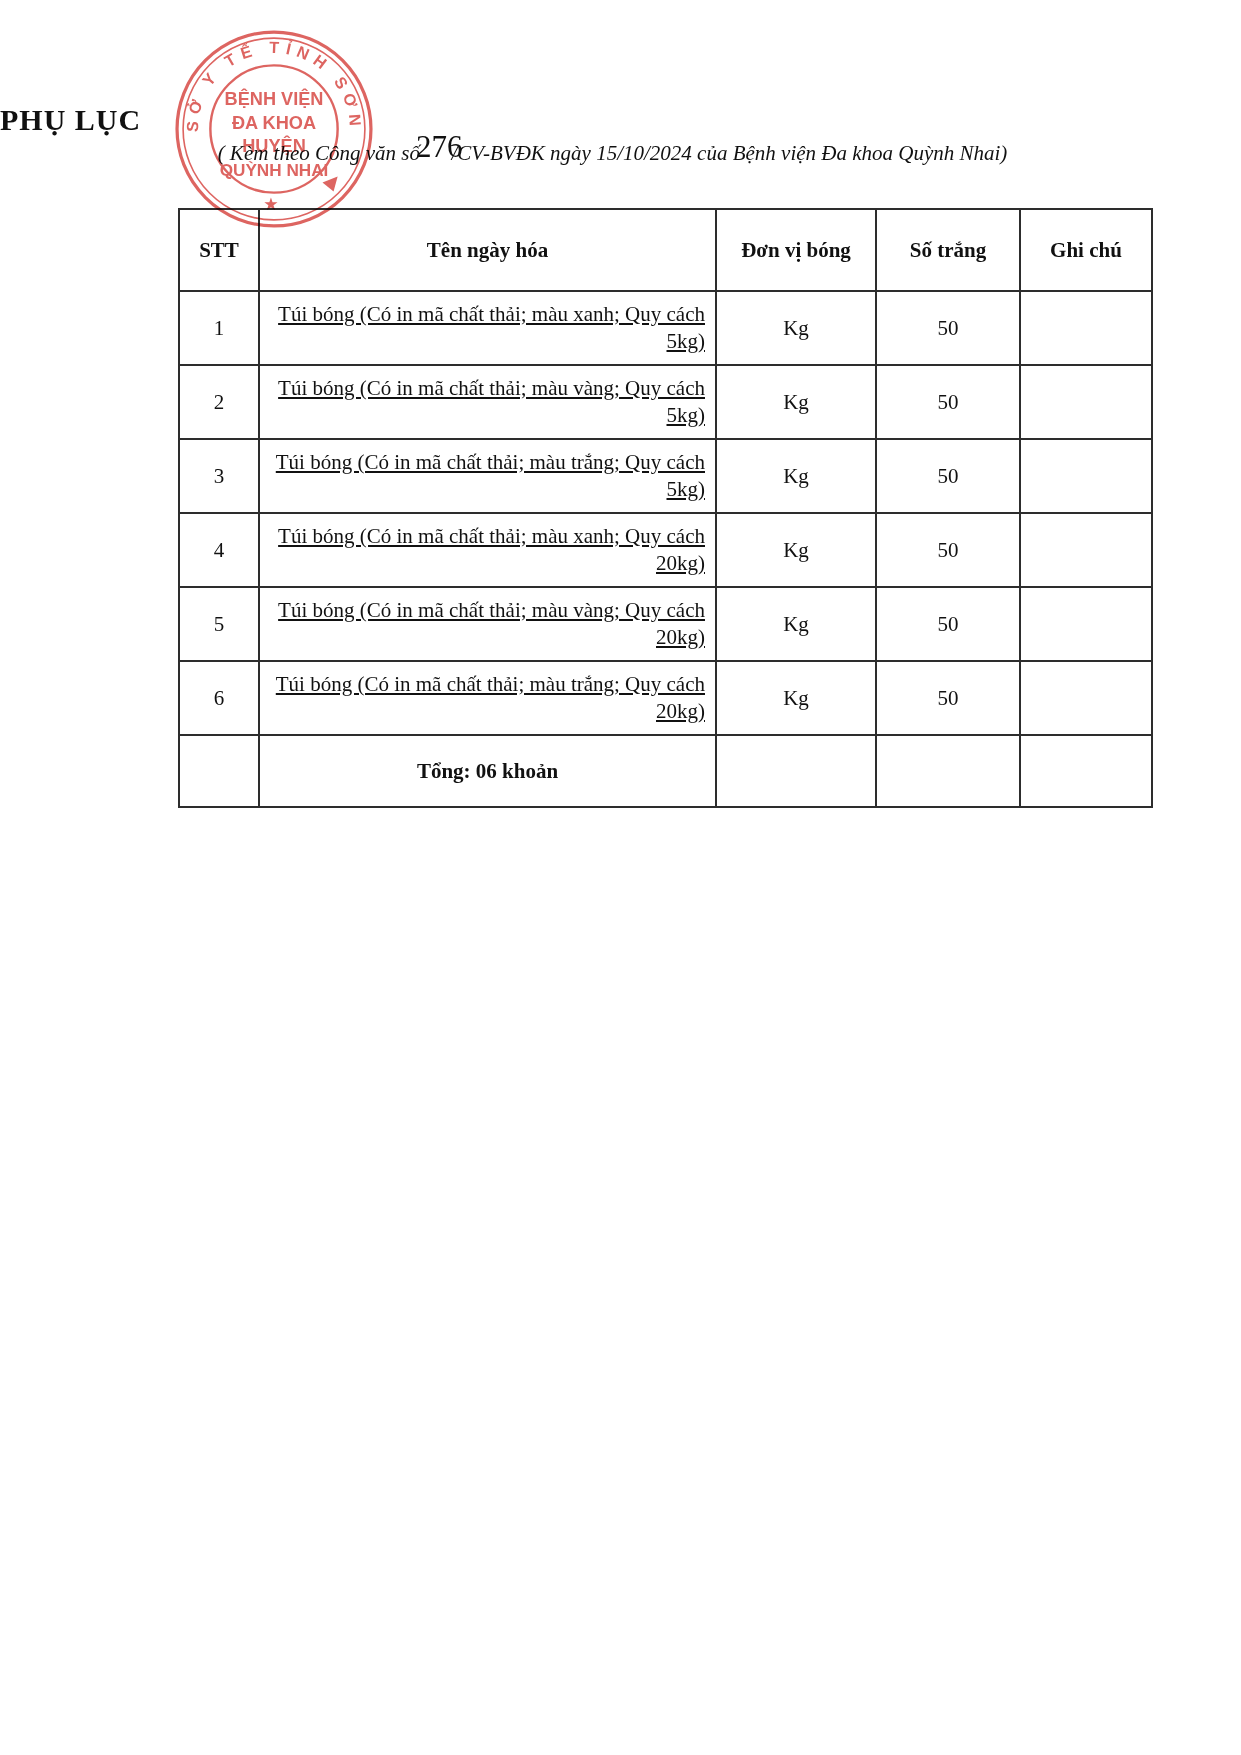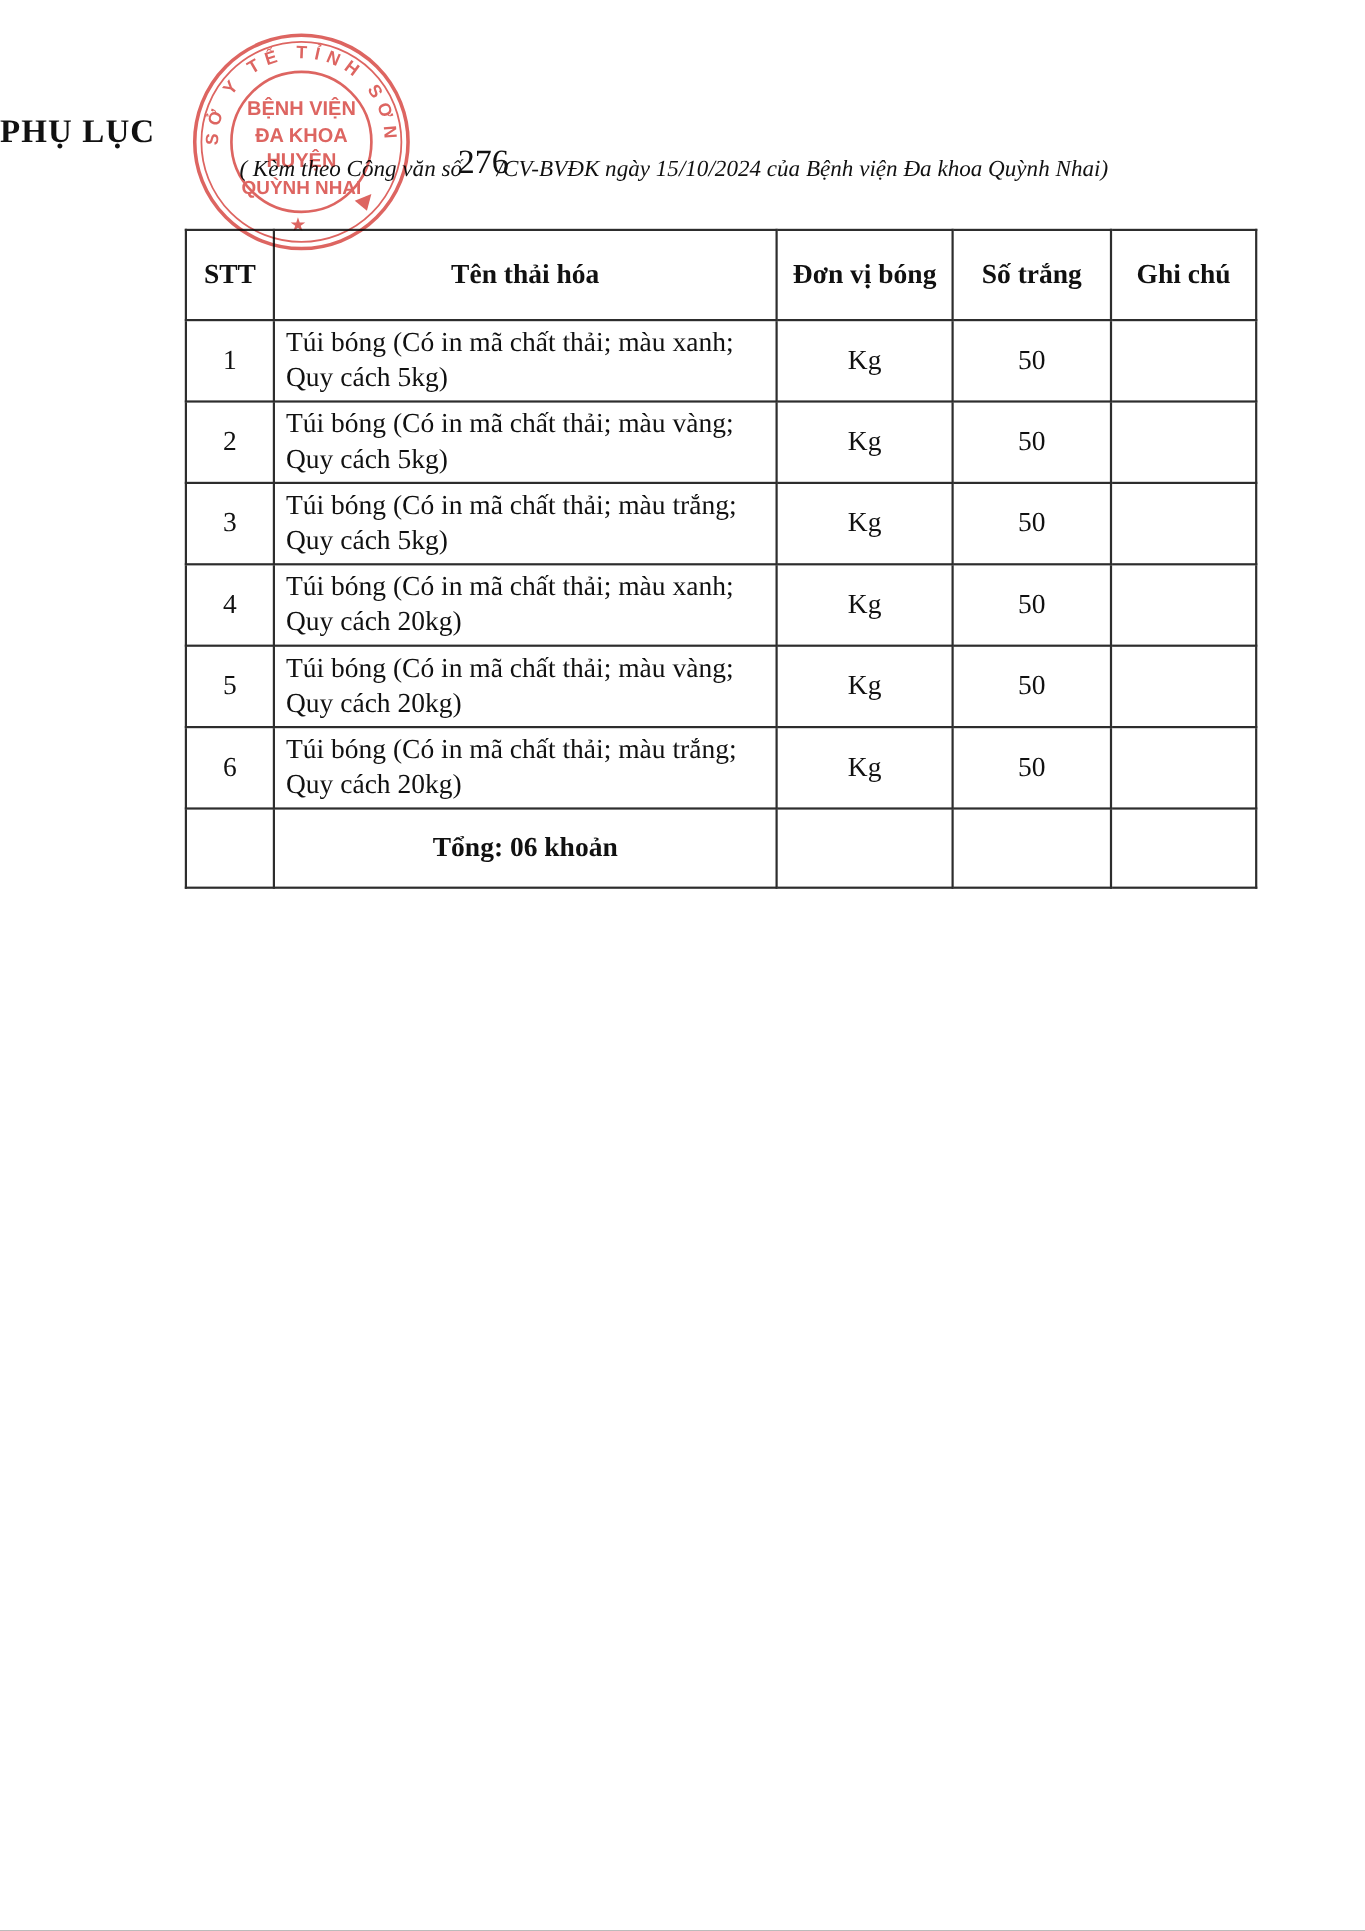--- a/index.html
+++ b/index.html
@@ -25,41 +25,41 @@
   }
   .docnum{
     font-style:normal;
     font-size:31px;
     line-height:0;
     position:relative;top:-3px;
     margin:0 -11px 0 -4px;
     display:inline-block;
   }
   table.items{
-    position:absolute;left:168px;top:208px;
+    position:absolute;left:178px;top:208px;
     width:973px;
     border-collapse:collapse;table-layout:fixed;
-    font-size:25px;
+    font-size:21px;
     z-index:1;
   }
   table.items th, table.items td{
     border:2px solid #2d2d2d;
     vertical-align:middle;
     overflow:hidden;
   }
   table.items thead th{
     height:80px;
     font-weight:bold;
     text-align:center;
     line-height:1.25;
     padding:0 6px;
   }
   table.items tbody td{height:68px;}
   td.c{text-align:center;}
-  td.name{text-align:left;padding:2px 10px;line-height:1.3;}
+  td.name{text-align:right;padding:2px 10px;line-height:1.3;text-decoration:underline;}
   tr.total td{height:37px;}
   td.total-label{font-weight:bold;text-align:center;}
   .stamp{
     position:absolute;left:173px;top:28px;
     width:202px;height:202px;
     z-index:3;
     opacity:0.88;
     mix-blend-mode:multiply;
     font-family:"Liberation Sans","DejaVu Sans",sans-serif;
   }
@@ -97,21 +97,21 @@
     <colgroup>
       <col style="width:80px">
         <col style="width:457px">
         <col style="width:160px">
         <col style="width:144px">
         <col style="width:132px">
     </colgroup>
     <thead>
       <tr>
         <th>STT</th>
-        <th>Tên thải hóa</th>
+        <th>Tên ngày hóa</th>
         <th>Đơn vị bóng</th>
         <th>Số trắng</th>
         <th>Ghi chú</th>
       </tr>
     </thead>
     <tbody>
       <tr>
         <td class="c">1</td>
         <td class="name">Túi bóng (Có in mã chất thải; màu xanh; Quy cách 5kg)</td>
         <td class="c">Kg</td>

